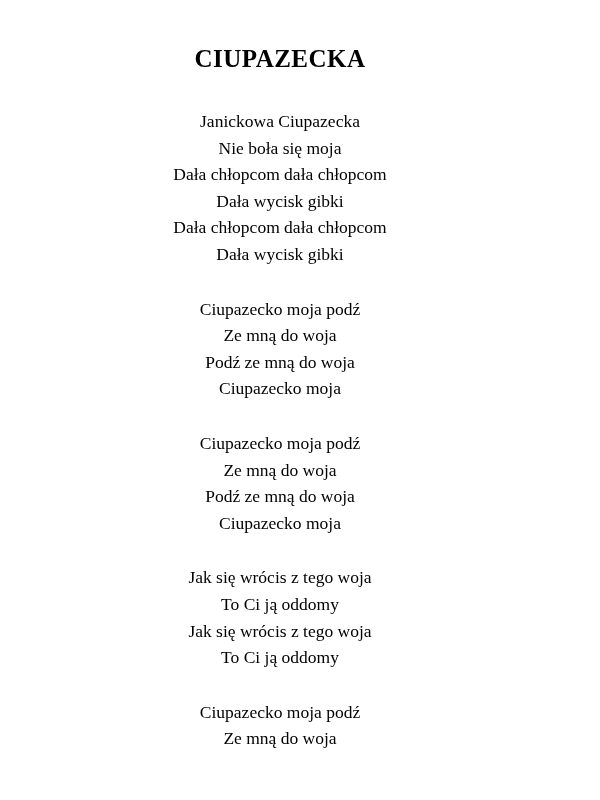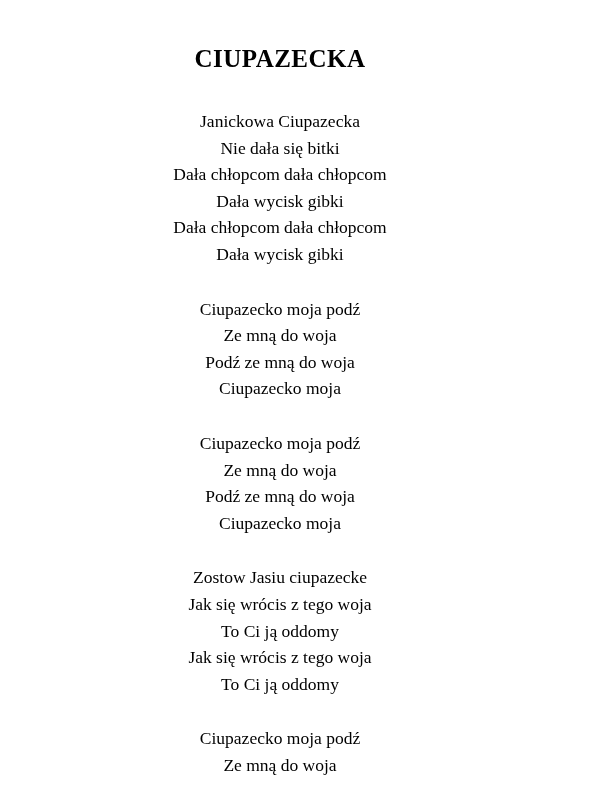--- a/index.html
+++ b/index.html
@@ -47,21 +47,21 @@
 </head>
 <body>
 
 <div class="page">
   <h1 class="doc-title">CIUPAZECKA</h1>
 
   <div class="lyrics">
 
     <div class="stanza">
       <div class="line">Janickowa Ciupazecka</div>
-      <div class="line">Nie dała się bitki</div>
+      <div class="line">Nie boła się moja</div>
       <div class="line">Dała chłopcom dała chłopcom</div>
       <div class="line">Dała wycisk gibki</div>
       <div class="line">Dała chłopcom dała chłopcom</div>
       <div class="line">Dała wycisk gibki</div>
     </div>
 
     <div class="stanza">
       <div class="line">Ciupazecko moja podź</div>
       <div class="line">Ze mną do woja</div>
       <div class="line">Podź ze mną do woja</div>
@@ -69,21 +69,20 @@
     </div>
 
     <div class="stanza">
       <div class="line">Ciupazecko moja podź</div>
       <div class="line">Ze mną do woja</div>
       <div class="line">Podź ze mną do woja</div>
       <div class="line">Ciupazecko moja</div>
     </div>
 
     <div class="stanza">
-      <div class="line">Zostow Jasiu ciupazecke</div>
       <div class="line">Jak się wrócis z tego woja</div>
       <div class="line">To Ci ją oddomy</div>
       <div class="line">Jak się wrócis z tego woja</div>
       <div class="line">To Ci ją oddomy</div>
     </div>
 
     <div class="stanza">
       <div class="line">Ciupazecko moja podź</div>
       <div class="line">Ze mną do woja</div>
 

